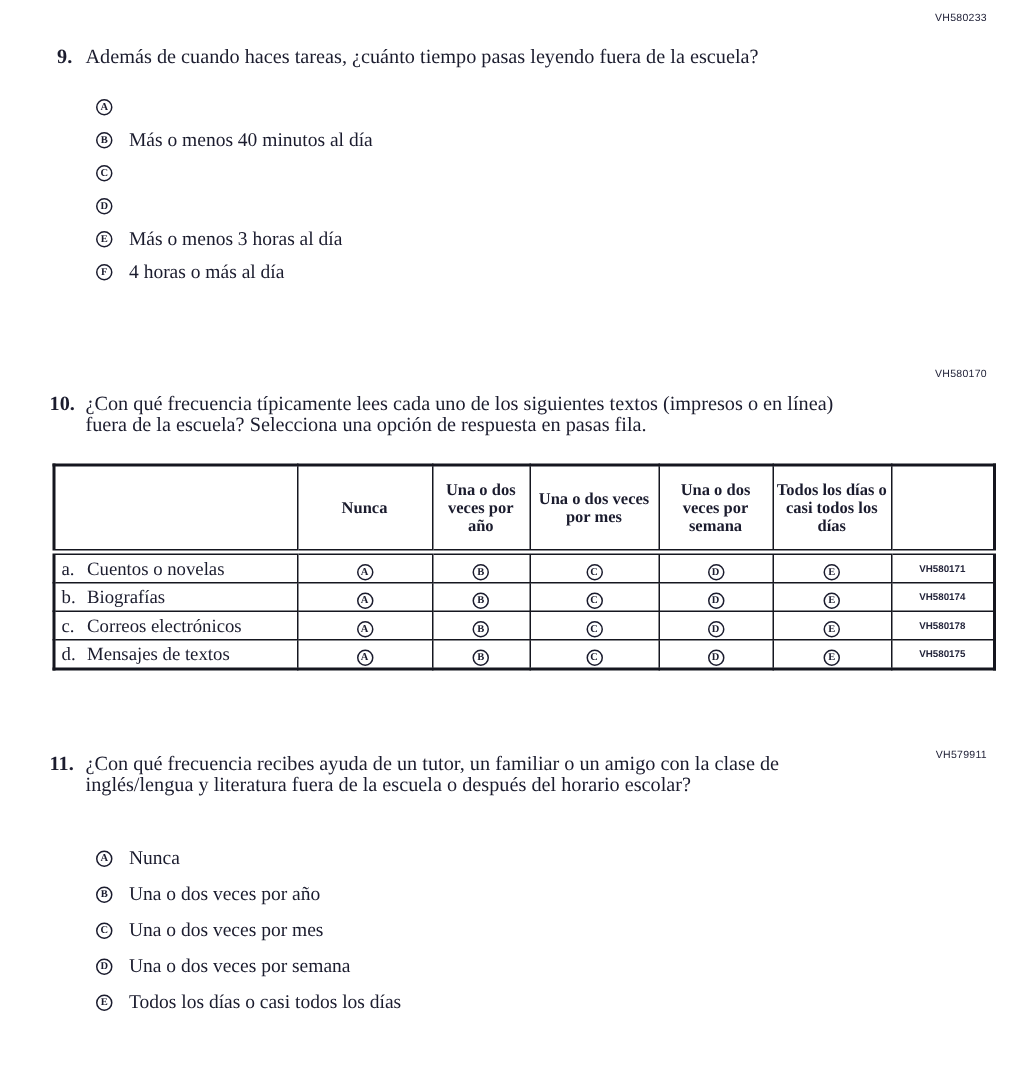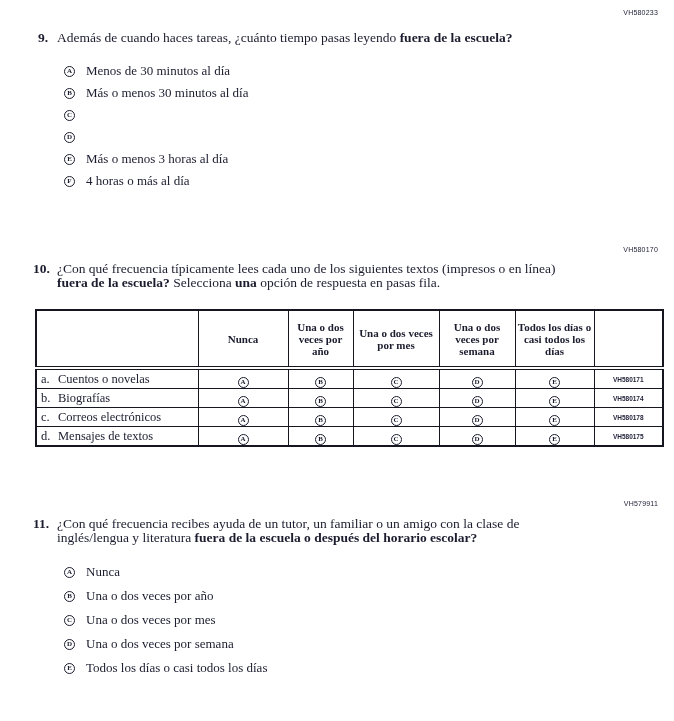--- a/index.html
+++ b/index.html
@@ -19,21 +19,21 @@
     letter-spacing:.2px;
     color:#23243a;
   }
   .question { position:absolute; font-size:13.5px; line-height:14px; }
   .q-num {
     position:absolute;
     font-weight:bold;
   }
   .q9 .q-num { left:-19px; }
   .q10 .q-num, .q11 .q-num { left:-24px; }
-  .bold { font-weight:bold; }
+  .bold { font-weight:normal; }
   .options { position:absolute; left:64px; }
   .opt-row { display:flex; align-items:center; }
   .o9 .opt-row { height:22px; }
   .o11 .opt-row { height:24px; }
   .bubble {
     display:inline-flex; align-items:center; justify-content:center;
     width:11px; height:11px; min-width:11px;
     border:1px solid #1b1c2e; border-radius:50%;
     font-size:7px; font-weight:bold; line-height:1;
     font-style:normal;
@@ -73,25 +73,24 @@
   <div class="code-label" style="top:9px; right:16px;">VH580233</div>
 
   <div class="question q9" style="top:31px; left:57px; width:580px;">
     <span class="q-num">9.</span>
     <span>Además de cuando haces tareas, ¿cuánto tiempo pasas leyendo </span><span class="bold">fuera de la escuela?</span>
   </div>
 
   <div class="options o9" style="top:60px;">
     <div class="opt-row">
       <span class="bubble">A</span>
-      <span class="opt-label">Menos de 30 minutos al día</span>
     </div>
     <div class="opt-row">
       <span class="bubble">B</span>
-      <span class="opt-label">Más o menos 30 minutos al día</span>
+      <span class="opt-label">Más o menos 40 minutos al día</span>
     </div>
     <div class="opt-row">
       <span class="bubble">C</span>
     </div>
     <div class="opt-row">
       <span class="bubble">D</span>
     </div>
     <div class="opt-row">
       <span class="bubble">E</span>
       <span class="opt-label">Más o menos 3 horas al día</span>
@@ -165,21 +164,21 @@
         <td class="bcell"><span class="bubble">C</span></td>
         <td class="bcell"><span class="bubble">D</span></td>
         <td class="bcell"><span class="bubble">E</span></td>
         <td class="rcode">VH580175</td>
       </tr>
     </tbody>
   </table>
 
   <div class="code-label" style="top:500px; right:16px;">VH579911</div>
 
-  <div class="question q11" style="top:517px; left:57px; width:530px;">
+  <div class="question q11" style="top:502px; left:57px; width:530px;">
     <span class="q-num">11.</span>
     <span>¿Con qué frecuencia recibes ayuda de un tutor, un familiar o un amigo con la clase de inglés/lengua y literatura </span><span class="bold">fuera de la escuela o después del horario escolar?</span>
   </div>
 
   <div class="options o11" style="top:560px;">
     <div class="opt-row">
       <span class="bubble">A</span>
       <span class="opt-label">Nunca</span>
     </div>
     <div class="opt-row">

